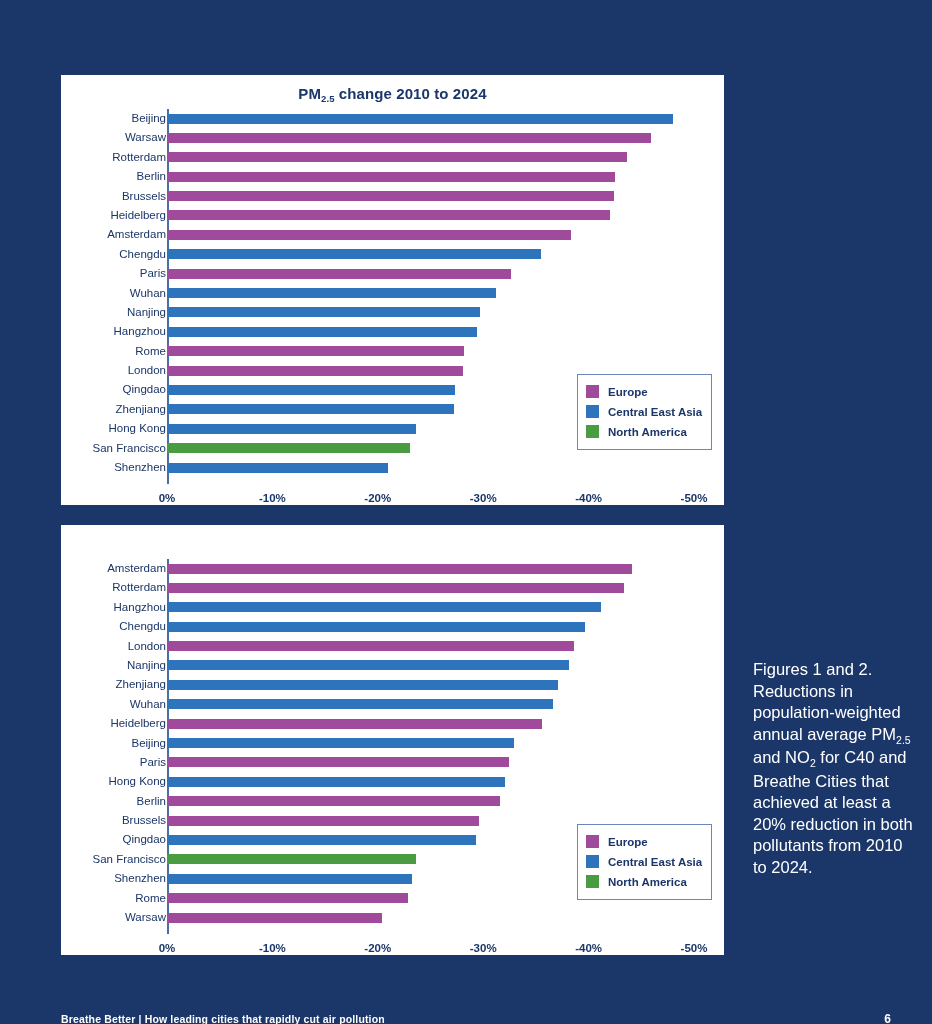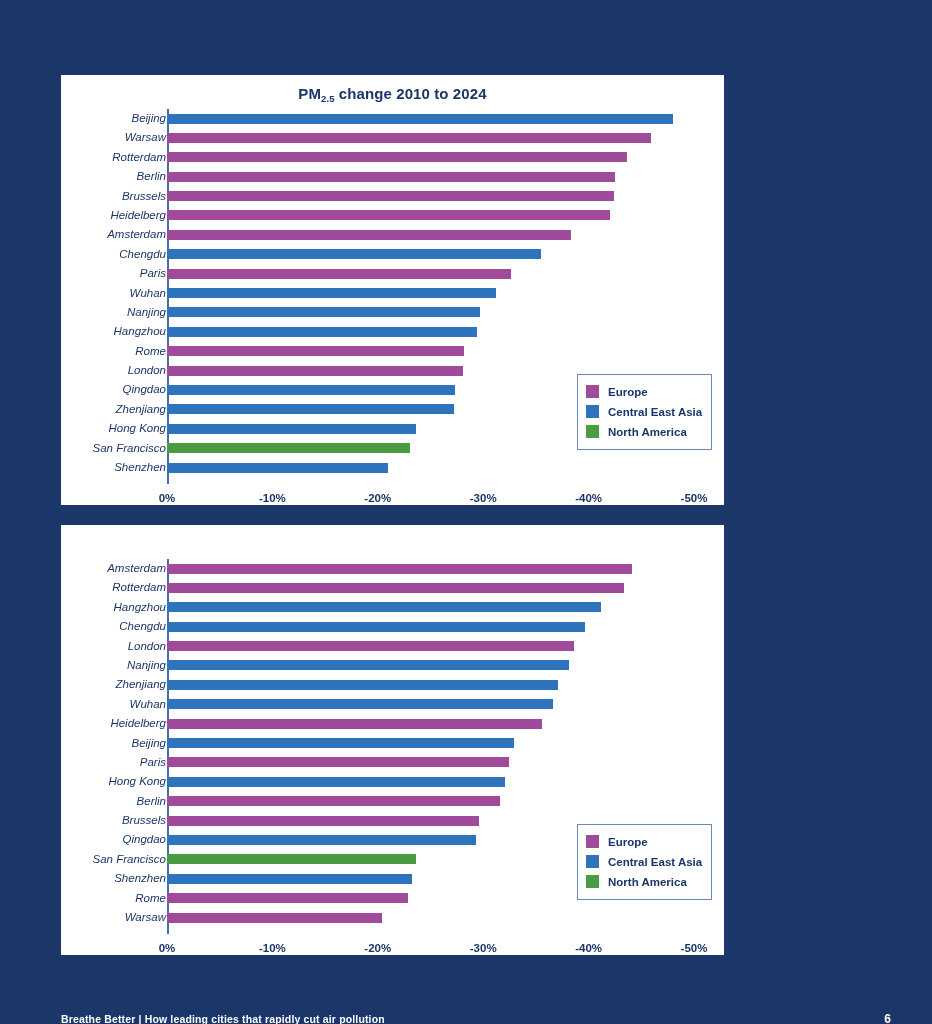--- a/index.html
+++ b/index.html
@@ -67,21 +67,20 @@
   
   .rows {
     position: absolute;
     left: 0;
     top: 4px;
     width: 100%;
   }
   .row {
     position: relative;
     height: 19.4px;
-    font-style: italic;
   }
   .row-label {
     position: absolute;
     right: 558px;      
     top: 0;
     width: 200px;
     text-align: right;
     line-height: 19.4px;
     font-size: 11.5px;
     color: #1b3668;
@@ -485,17 +484,20 @@
             <span class="legend-label">Central East Asia</span>
           </div>
           <div class="legend-row">
             <span class="legend-swatch north-america"></span>
             <span class="legend-label">North America</span>
           </div>
         </div>
     </div>
   </div>
 
+  <div id="caption">
+    <span>Figures 1 and 2. Reductions in population-weighted annual average PM</span><sub>2.5</sub><span> and NO</span><sub>2</sub><span> for C40 and Breathe Cities that achieved at least a 20% reduction in both pollutants from 2010 to 2024.</span>
+  </div>
 
   <div id="footer-text">Breathe Better | How leading cities that rapidly cut air pollution</div>
   <div id="page-number">6</div>
 
 </div>
 
 </body></html>

